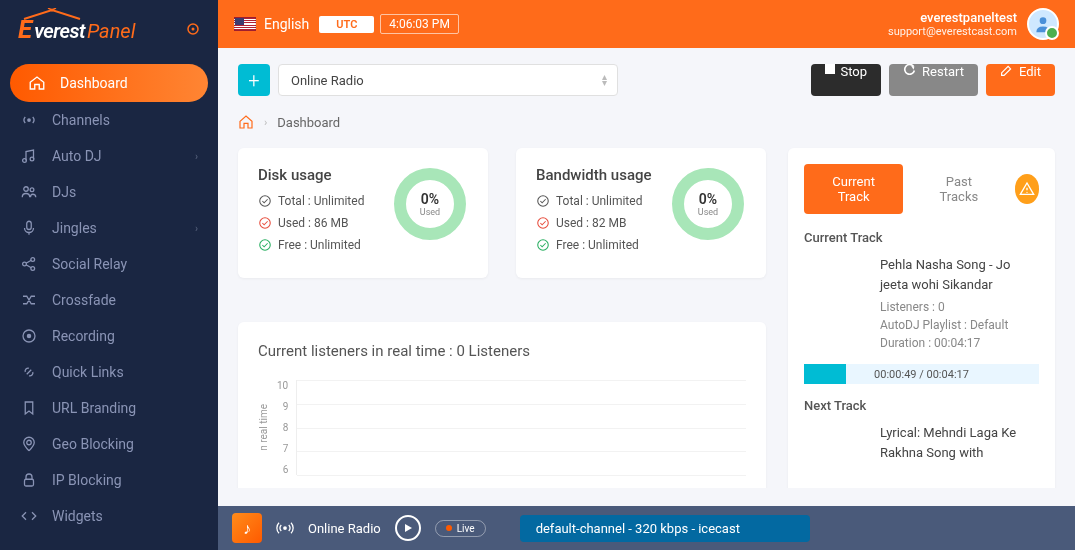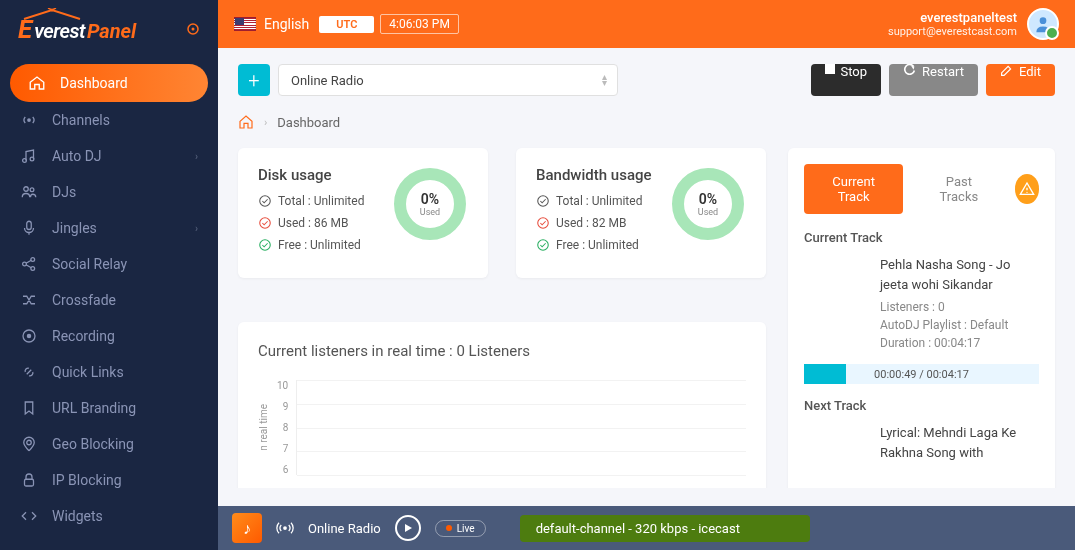--- a/index.html
+++ b/index.html
@@ -2,21 +2,21 @@
 <html><head>
 <meta charset="utf-8">
 <style>
 *{margin:0;padding:0;box-sizing:border-box;font-family:-apple-system,BlinkMacSystemFont,"Segoe UI",Roboto,sans-serif}
 body{background:#f5f6fa;width:1075px;height:550px;overflow:hidden;position:relative}
 .sidebar{position:absolute;left:0;top:0;width:218px;height:550px;background:#1a2642;color:#8a94b5;overflow:hidden}
 .logo-area{padding:14px 18px 20px;display:flex;align-items:center;justify-content:space-between}
 .logo{display:flex;align-items:baseline;gap:2px}
 .logo-e{color:#ff6b1a;font-size:26px;font-weight:700;font-style:italic}
 .logo-rest{color:#fff;font-size:20px;font-weight:600;font-style:italic;letter-spacing:-0.5px}
-.logo-panel{color:#ff6b1a;font-size:20px;font-weight:700;font-style:italic}
+.logo-panel{color:#ff6b1a;font-size:20px;font-weight:400;font-style:italic}
 .logo-roof{position:absolute;top:8px;left:22px}
 .target-icon{color:#ff6b1a;font-size:14px}
 .nav-item{display:flex;align-items:center;padding:9px 20px;cursor:pointer;position:relative;font-size:14px}
 .nav-item.active{background:linear-gradient(90deg,#ff5a00,#ff8533);color:#fff;border-radius:22px;margin:0 10px;padding:10px 18px}
 .nav-item .nav-icon{width:18px;height:18px;margin-right:14px;display:flex;align-items:center;justify-content:center;flex-shrink:0}
 .nav-chevron{margin-left:auto;font-size:10px;color:#5a6580}
 .main{position:absolute;left:218px;top:0;right:0;height:488px;display:flex;flex-direction:column}
 .topbar{background:#ff6b1a;height:48px;display:flex;align-items:center;padding:0 16px;color:#fff}
 .flag{width:22px;height:14px;background:linear-gradient(180deg,#b22234 0%,#b22234 7.7%,#fff 7.7%,#fff 15.4%,#b22234 15.4%,#b22234 23.1%,#fff 23.1%,#fff 30.8%,#b22234 30.8%,#b22234 38.5%,#fff 38.5%,#fff 46.2%,#b22234 46.2%,#b22234 53.9%,#fff 53.9%,#fff 61.6%,#b22234 61.6%,#b22234 69.3%,#fff 69.3%,#fff 77%,#b22234 77%,#b22234 84.7%,#fff 84.7%,#fff 92.4%,#b22234 92.4%);position:relative;border:1px solid rgba(0,0,0,0.1)}
 .flag::before{content:"";position:absolute;top:0;left:0;width:9px;height:7px;background:#3c3b6e}
@@ -74,21 +74,21 @@
 .y-ticks{display:flex;flex-direction:column;justify-content:space-between;height:100%;font-size:10px;color:#999;text-align:right}
 .chart-grid{flex:1;height:100%;border-left:1px solid #eee;position:relative}
 .grid-line{position:absolute;left:0;right:0;border-top:1px solid #f2f2f2}
 .player-bar{position:absolute;bottom:0;left:218px;right:0;height:44px;background:#4a5a7a;display:flex;align-items:center;padding:0 14px;gap:14px;color:#fff}
 .player-icon{width:30px;height:30px;background:linear-gradient(135deg,#ff8c1a,#ff5a00);border-radius:4px;display:flex;align-items:center;justify-content:center;font-size:16px}
 .broadcast-ico{display:flex;align-items:center;gap:2px}
 .player-station{font-size:13px}
 .play-circle{width:26px;height:26px;border:2px solid #fff;border-radius:50%;display:flex;align-items:center;justify-content:center;cursor:pointer}
 .live-pill{border:1px solid rgba(255,255,255,0.4);border-radius:12px;padding:2px 10px;font-size:10px;display:flex;align-items:center;gap:5px}
 .live-dot{width:6px;height:6px;background:#ff5a00;border-radius:50%}
-.channel-pill{background:#4d7c0f;padding:6px 16px;border-radius:4px;font-size:13px;margin-left:20px;flex:0 0 290px}
+.channel-pill{background:#0369a1;padding:6px 16px;border-radius:4px;font-size:13px;margin-left:20px;flex:0 0 290px}
 .spacer{flex:1}
 svg{display:block}
 </style>
 </head>
 <body>
 
 <div class="sidebar">
   <div class="logo-area">
     <svg class="logo-roof" width="60" height="12">
         <path d="M2 11 L30 2 L58 11" stroke="#ff6b1a" stroke-width="2" fill="none"></path>

